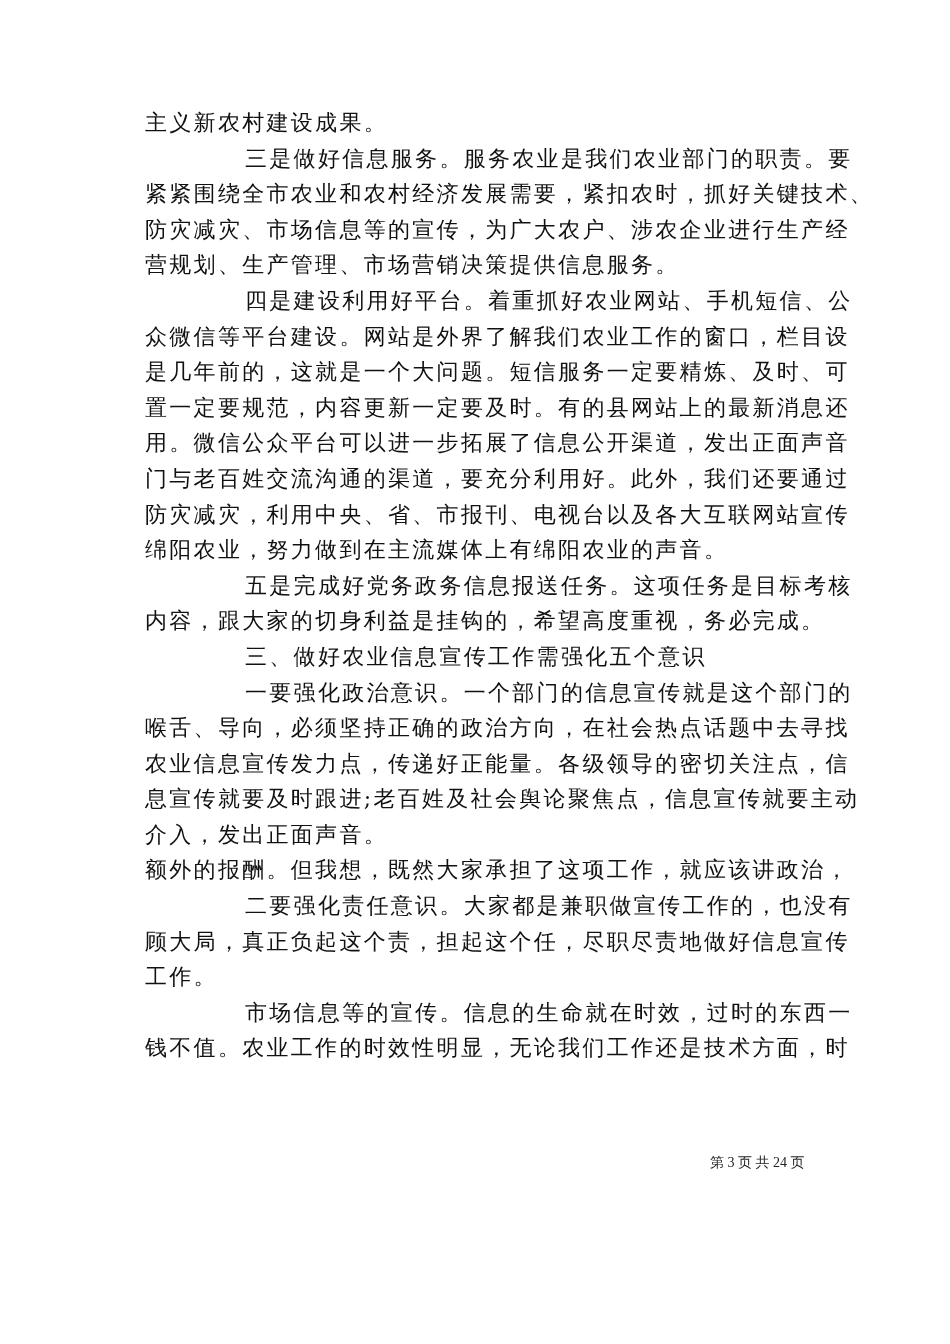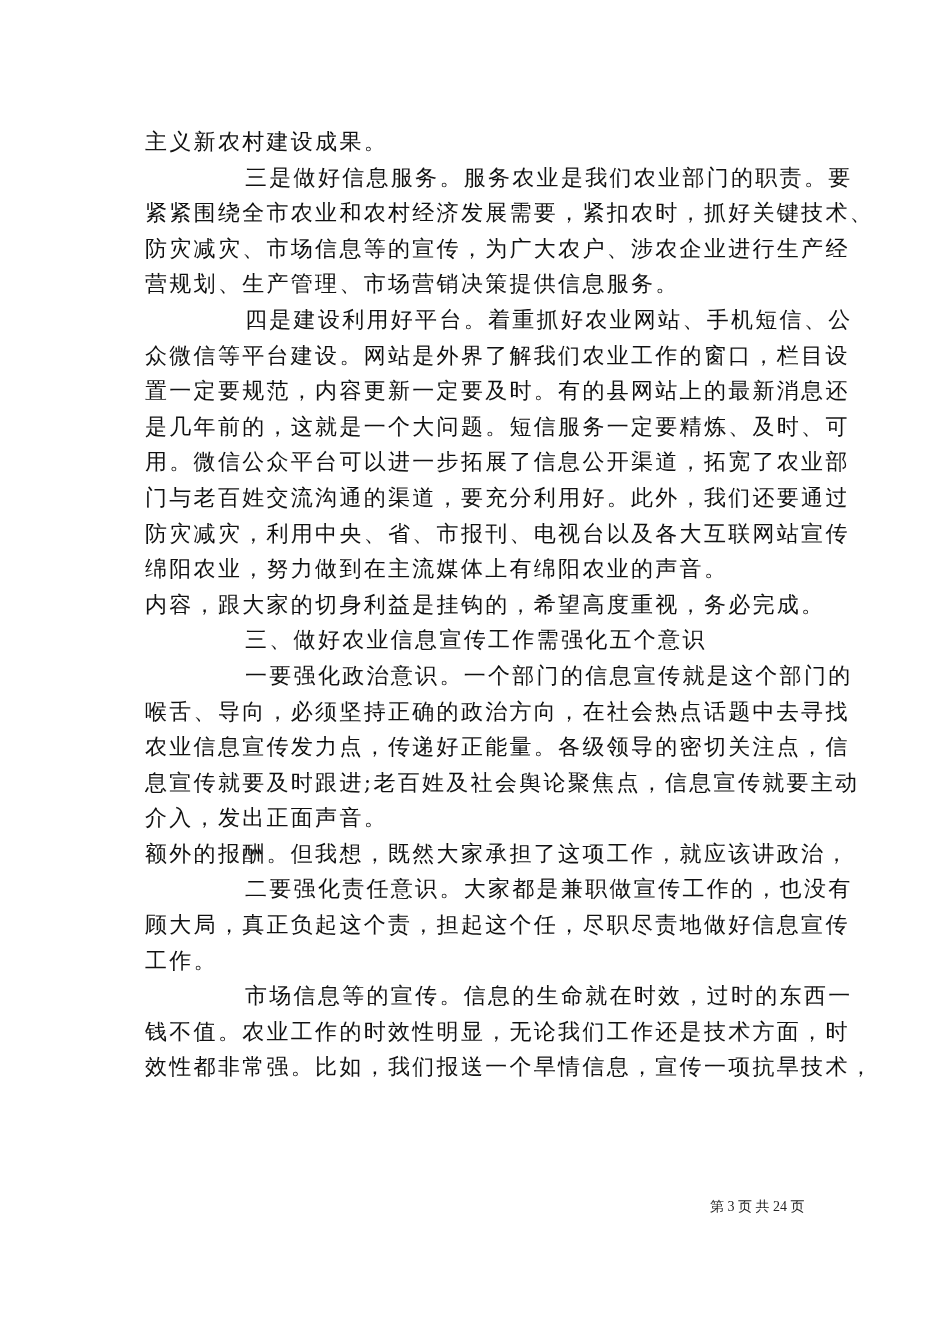--- a/index.html
+++ b/index.html
@@ -19,71 +19,71 @@
     position: absolute;
     left: 0;
     top: 0;
     width: 950px;
     height: 1344px;
     background: #ffffff;
   }
   .body-text {
     position: absolute;
     left: 145px;
-    top: 124px;
+    top: 105px;
     width: 690px;
   }
   .line {
     height: 35.6px;
     line-height: 35.6px;
     font-size: 22px;
     letter-spacing: 2.3px;
     white-space: nowrap;
   }
   .line.indent {
     padding-left: 100px;
   }
   .footer {
     position: absolute;
     left: 710px;
-    top: 1198px;
+    top: 1154px;
     font-size: 14px;
     font-family: "Liberation Serif", "DejaVu Serif", serif;
     color: #222222;
     white-space: nowrap;
   }
 </style>
 </head>
 <body>
 
 <div class="page">
   <div class="body-text">
     <div class="line">主义新农村建设成果。</div>
     <div class="line indent">三是做好信息服务。服务农业是我们农业部门的职责。要</div>
     <div class="line">紧紧围绕全市农业和农村经济发展需要，紧扣农时，抓好关键技术、</div>
     <div class="line">防灾减灾、市场信息等的宣传，为广大农户、涉农企业进行生产经</div>
     <div class="line">营规划、生产管理、市场营销决策提供信息服务。</div>
     <div class="line indent">四是建设利用好平台。着重抓好农业网站、手机短信、公</div>
     <div class="line">众微信等平台建设。网站是外界了解我们农业工作的窗口，栏目设</div>
+    <div class="line">是几年前的，这就是一个大问题。短信服务一定要精炼、及时、可</div>
     <div class="line">置一定要规范，内容更新一定要及时。有的县网站上的最新消息还</div>
-    <div class="line">是几年前的，这就是一个大问题。短信服务一定要精炼、及时、可</div>
-    <div class="line">用。微信公众平台可以进一步拓展了信息公开渠道，拓宽了农业部</div>
+    <div class="line">用。微信公众平台可以进一步拓展了信息公开渠道，发出正面声音</div>
     <div class="line">门与老百姓交流沟通的渠道，要充分利用好。此外，我们还要通过</div>
     <div class="line">防灾减灾，利用中央、省、市报刊、电视台以及各大互联网站宣传</div>
     <div class="line">绵阳农业，努力做到在主流媒体上有绵阳农业的声音。</div>
+    <div class="line indent">五是完成好党务政务信息报送任务。这项任务是目标考核</div>
     <div class="line">内容，跟大家的切身利益是挂钩的，希望高度重视，务必完成。</div>
     <div class="line indent">三、做好农业信息宣传工作需强化五个意识</div>
     <div class="line indent">一要强化政治意识。一个部门的信息宣传就是这个部门的</div>
     <div class="line">喉舌、导向，必须坚持正确的政治方向，在社会热点话题中去寻找</div>
     <div class="line">农业信息宣传发力点，传递好正能量。各级领导的密切关注点，信</div>
     <div class="line">息宣传就要及时跟进;老百姓及社会舆论聚焦点，信息宣传就要主动</div>
     <div class="line">介入，发出正面声音。</div>
     <div class="line">额外的报酬。但我想，既然大家承担了这项工作，就应该讲政治，</div>
     <div class="line indent">二要强化责任意识。大家都是兼职做宣传工作的，也没有</div>
     <div class="line">顾大局，真正负起这个责，担起这个任，尽职尽责地做好信息宣传</div>
     <div class="line">工作。</div>
     <div class="line indent">市场信息等的宣传。信息的生命就在时效，过时的东西一</div>
     <div class="line">钱不值。农业工作的时效性明显，无论我们工作还是技术方面，时</div>
-    <div class="line">效性都非常强。比如，我们报送一个旱情信息，宣传一项抗旱技术，</div>
   </div>
 
   <div class="footer">第 3 页 共 24 页</div>
 </div>
 
 </body></html>

